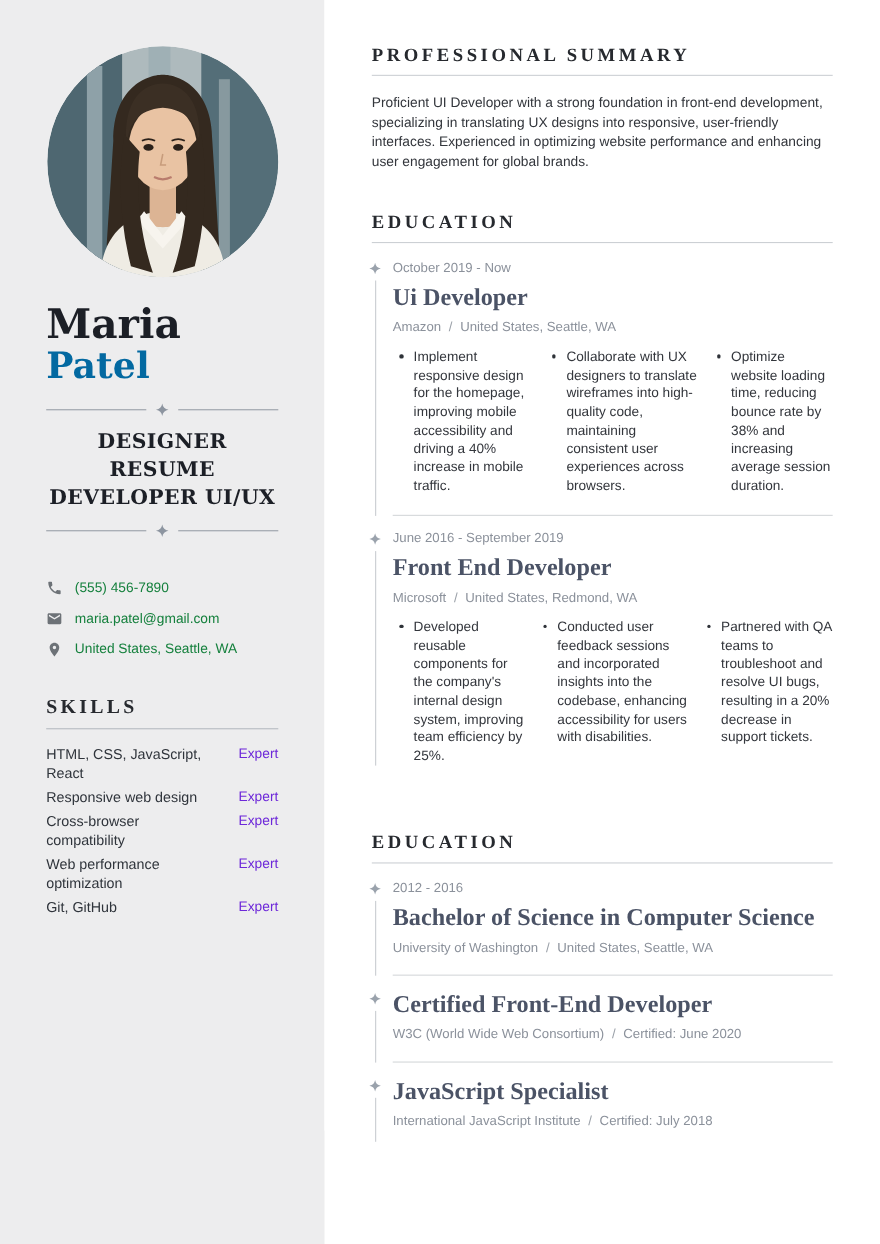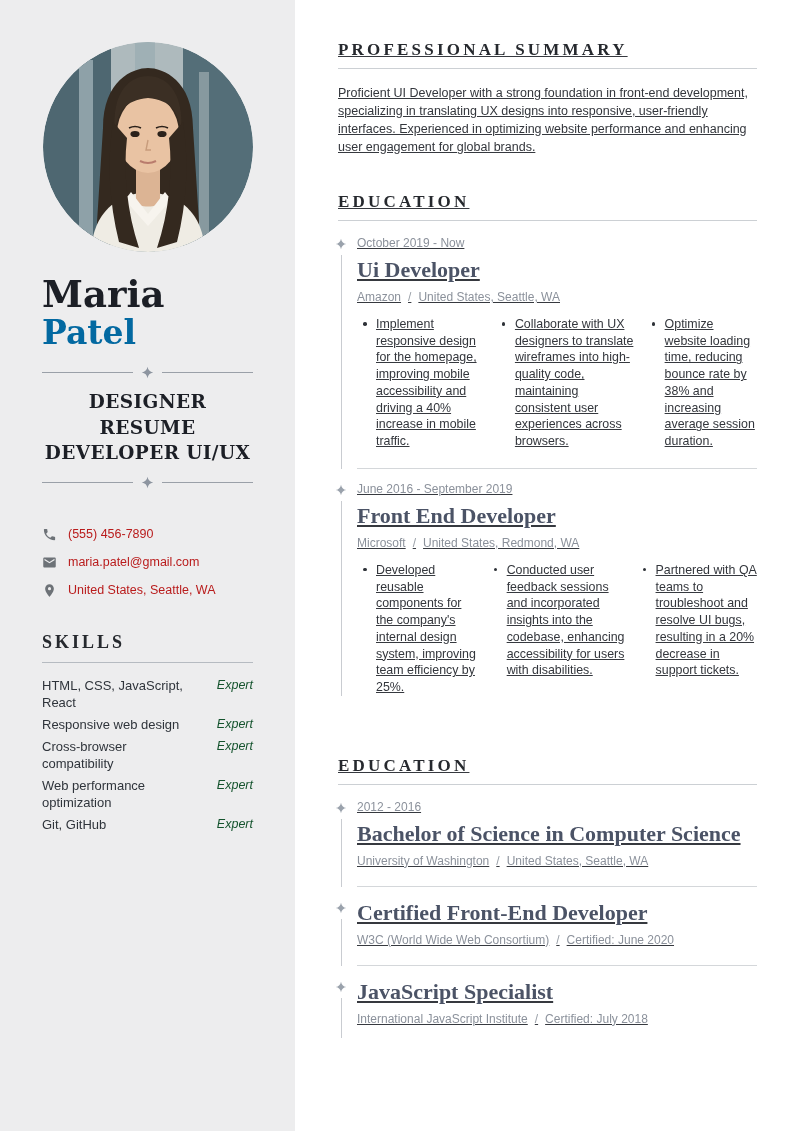--- a/index.html
+++ b/index.html
@@ -54,44 +54,43 @@
     font-weight: 700;
     font-size: 18.5px;
     letter-spacing: 0.4px;
     color: #1c1f26;
     line-height: 1.38;
     margin: 2px 0;
   }
   .contact { margin-top: 38px; display: flex; flex-direction: column; gap: 13px; }
   .contact-row { display: flex; align-items: center; gap: 11px; }
   .contact-row svg { width: 15px; height: 15px; flex: 0 0 auto; fill: #6d7277; }
-  .contact-text { font-size: 12.5px; color: #b91c1c; }
+  .contact-text { font-size: 12.5px; color: #15803d; }
 
   .skills-heading {
     margin-top: 34px;
     font-family: "Liberation Serif", serif;
     font-weight: 600;
     font-size: 18px;
     letter-spacing: 3px;
     color: #26292e;
   }
   .skills-hr { height: 1px; background: #b6bbc1; border: 0; margin: 9px 0 14px 0; }
   .skills-list { display: flex; flex-direction: column; gap: 4px; }
   .skill-row { display: flex; justify-content: space-between; align-items: flex-start; }
   .skill-name { width: 150px; font-size: 13px; color: #2f343b; line-height: 1.35; }
-  .skill-level { font-size: 12.5px; color: #14532d; padding-top: 1px; font-style: italic; }
+  .skill-level { font-size: 12.5px; color: #6d28d9; padding-top: 1px; }
 
   
   .main {
     position: absolute;
     left: 295px; top: 0;
     width: 505px; height: 1028px;
     padding: 40px 43px 0 43px;
     background: #ffffff;
-    text-decoration: underline;
   }
   .section-heading {
     font-family: "Liberation Serif", serif;
     font-weight: 600;
     font-size: 17px;
     letter-spacing: 3.2px;
     color: #26292e;
   }
   .section-hr { height: 1px; background: #ccd0d4; border: 0; margin: 8px 0 15px 0; }
   .summary-text { font-size: 12.5px; line-height: 1.44; color: #33363c; }

